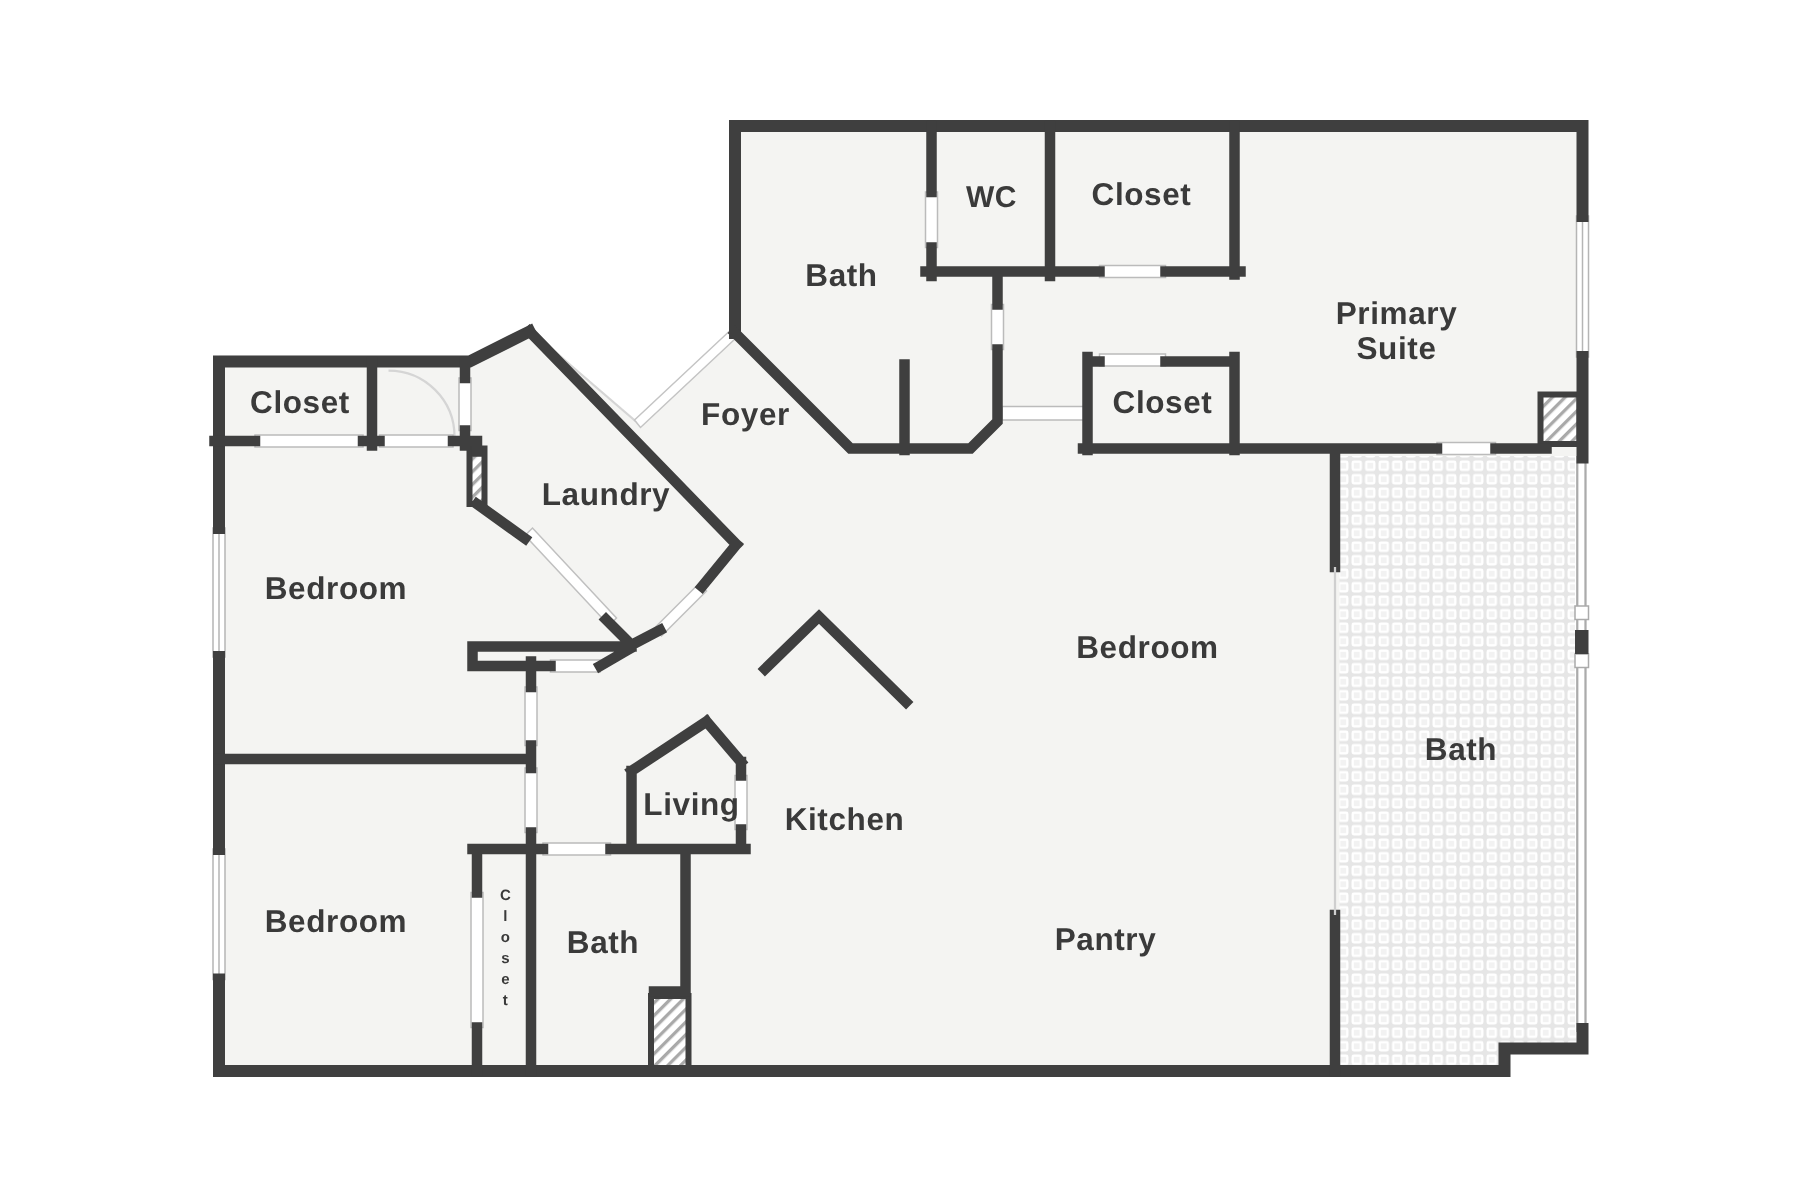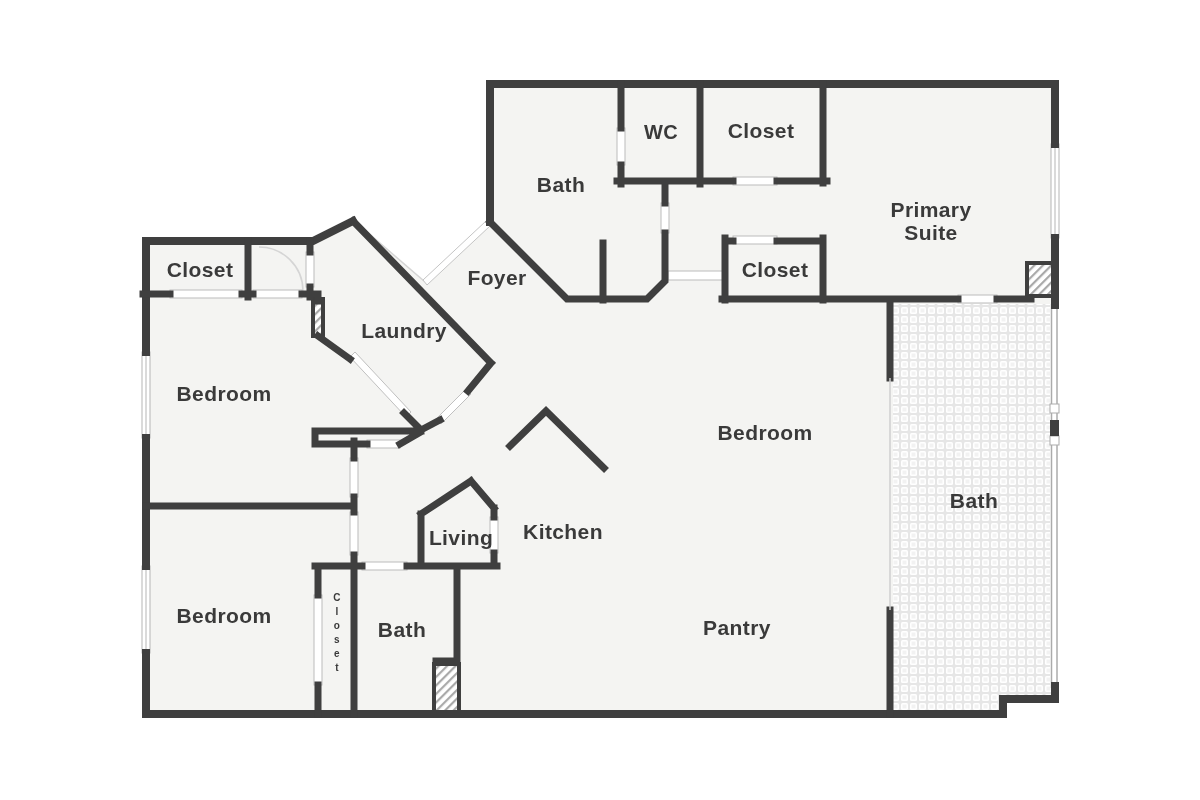--- a/index.html
+++ b/index.html
@@ -137,18 +137,18 @@
 <div class="lbl" style="left:404px;top:331px">Laundry</div>
 <div class="lbl" style="left:497px;top:278px">Foyer</div>
 <div class="lbl" style="left:561px;top:185px">Bath</div>
 <div class="lbl small" style="left:661px;top:133px">WC</div>
 <div class="lbl" style="left:761px;top:131px">Closet</div>
 <div class="lbl wrap" style="left:931px;top:194px">Primary Suite</div>
 <div class="lbl" style="left:775px;top:270px">Closet</div>
 <div class="lbl" style="left:765px;top:433px">Bedroom</div>
 <div class="lbl" style="left:974px;top:501px">Bath</div>
 <div class="lbl" style="left:461px;top:538px">Living</div>
-<div class="lbl" style="left:563px;top:532px">Kitchen</div>
+<div class="lbl" style="left:563px;top:548px">Kitchen</div>
 <div class="lbl" style="left:737px;top:628px">Pantry</div>
 <div class="lbl" style="left:402px;top:630px">Bath</div>
 <div class="lbl vert" style="left:336px;top:634px">Closet</div>
 
 </div>
 
 </body></html>

